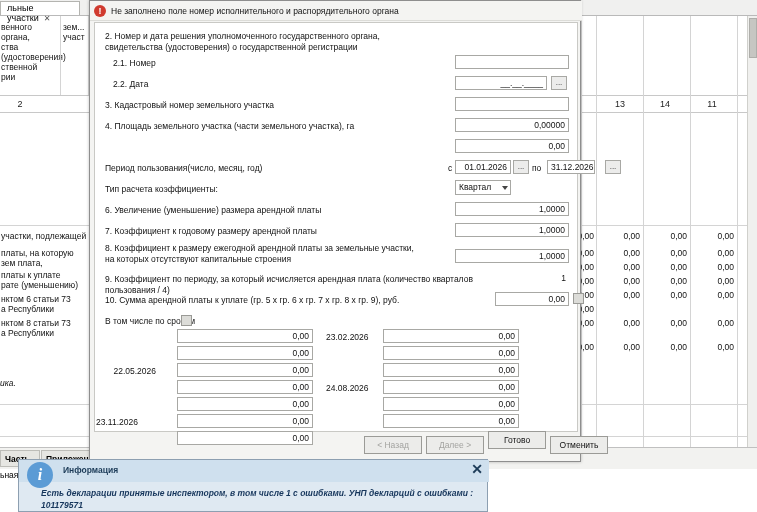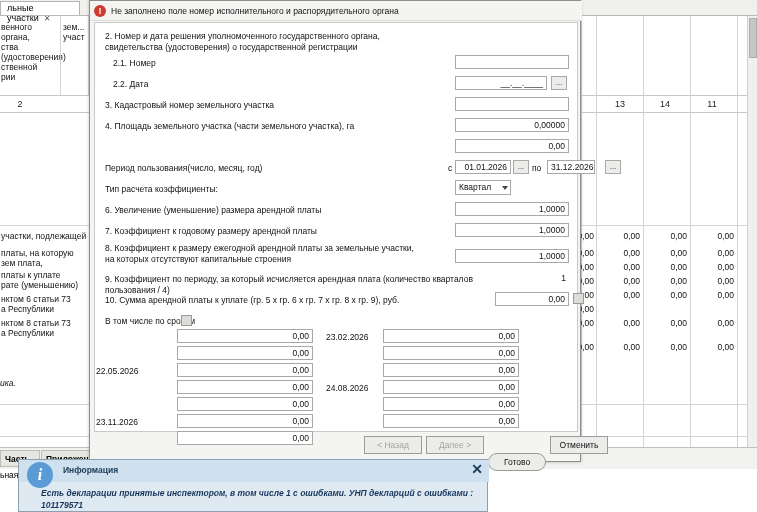--- a/index.html
+++ b/index.html
@@ -330,21 +330,21 @@
       <div class="inp plain" style="left:30px; top:308px; width:50px; text-align:left;"></div>
       <div class="inp" style="left:82px; top:306px; width:136px;">0,00</div>
       <div class="inp plain" style="left:228px; top:308px; width:56px; text-align:left;">23.02.2026</div>
       <div class="inp" style="left:288px; top:306px; width:136px;">0,00</div>
 
       <div class="inp plain" style="left:30px; top:325px; width:50px; text-align:left;"></div>
       <div class="inp" style="left:82px; top:323px; width:136px;">0,00</div>
       <div class="inp plain" style="left:228px; top:325px; width:56px; text-align:left;"></div>
       <div class="inp" style="left:288px; top:323px; width:136px;">0,00</div>
 
-      <div class="inp plain" style="left:-2px; top:342px; width:66px; text-align:left;">22.05.2026</div>
+      <div class="inp plain" style="left:-2px; top:342px; width:66px; text-align:right;">22.05.2026</div>
       <div class="inp" style="left:82px; top:340px; width:136px;">0,00</div>
       <div class="inp plain" style="left:228px; top:342px; width:56px; text-align:left;"></div>
       <div class="inp" style="left:288px; top:340px; width:136px;">0,00</div>
 
       <div class="inp plain" style="left:30px; top:359px; width:50px; text-align:left;"></div>
       <div class="inp" style="left:82px; top:357px; width:136px;">0,00</div>
       <div class="inp plain" style="left:228px; top:359px; width:56px; text-align:left;">24.08.2026</div>
       <div class="inp" style="left:288px; top:357px; width:136px;">0,00</div>
 
       <div class="inp plain" style="left:30px; top:376px; width:50px; text-align:left;"></div>
@@ -356,21 +356,21 @@
       <div class="inp" style="left:82px; top:391px; width:136px;">0,00</div>
       <div class="inp plain" style="left:228px; top:393px; width:56px; text-align:left;"></div>
       <div class="inp" style="left:288px; top:391px; width:136px;">0,00</div>
 
       <div class="inp" style="left:82px; top:408px; width:136px;">0,00</div>
     </div>
 
     <div class="dlg-footer">
       <div class="btn disabled" style="left:274px; top:5px; width:58px;">&lt; Назад</div>
       <div class="btn disabled" style="left:336px; top:5px; width:58px;">Далее &gt;</div>
-      <div class="btn" style="left:398px; top:22px; width:58px;border-radius:9px;">Готово</div>
+      <div class="btn" style="left:398px; top:0; width:58px;">Готово</div>
       <div class="btn" style="left:460px; top:5px; width:58px;">Отменить</div>
     </div>
   </div>
 
   <div class="infodlg">
     <div class="title">
       <div class="info-ico">i</div>
       <div class="t">Информация</div>
       <div class="info-close">✕</div>
     </div>

